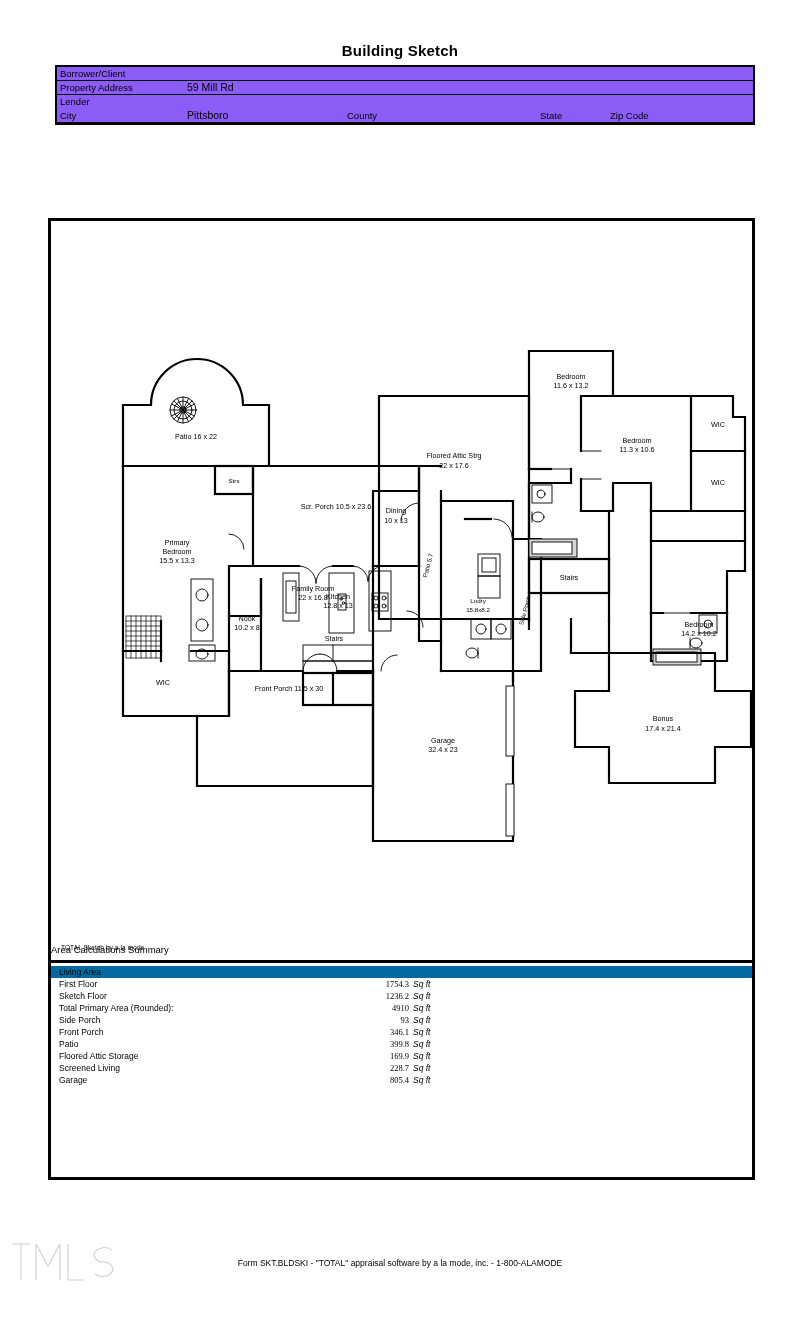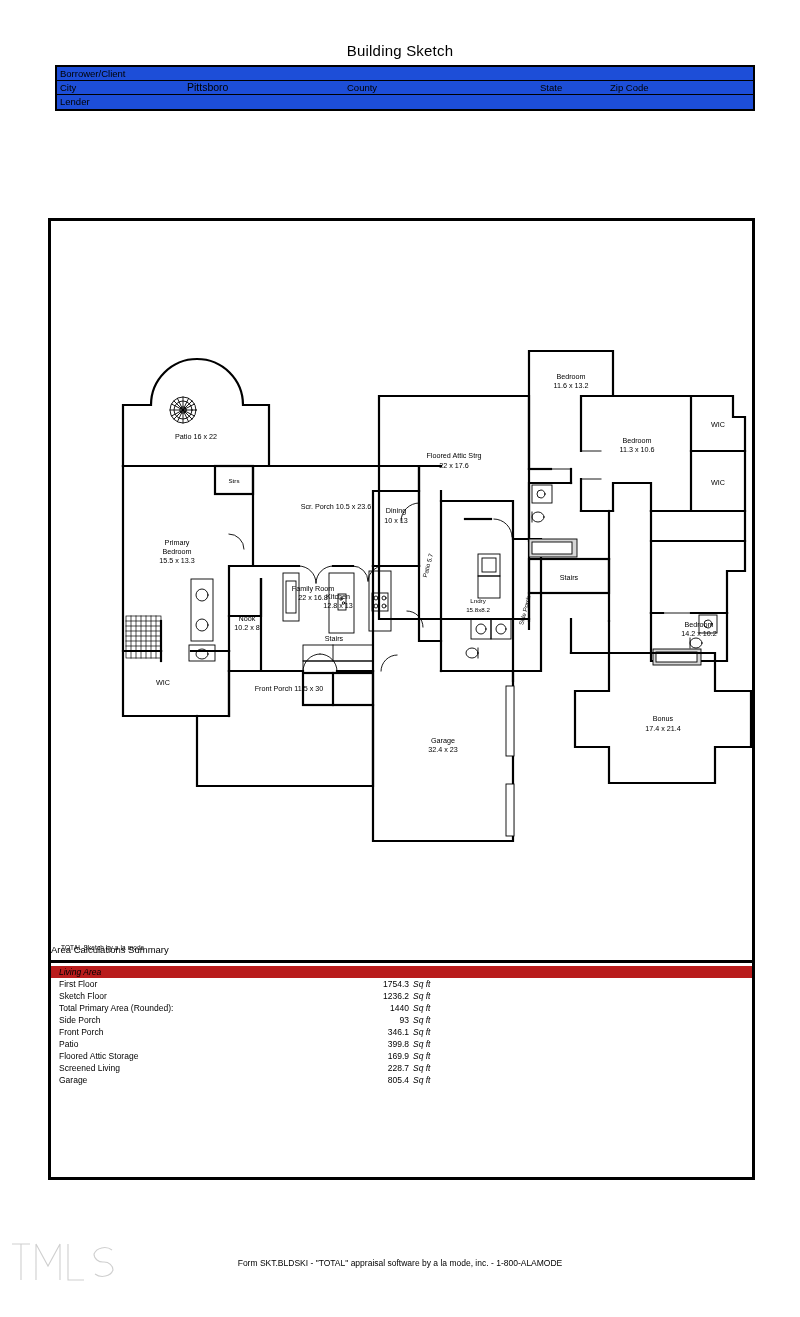--- a/index.html
+++ b/index.html
@@ -18,33 +18,33 @@
   }
 
   
   #page-title {
     position: absolute;
     top: 42px;
     left: 0;
     width: 800px;
     text-align: center;
     font-size: 15px;
-    font-weight: normal;
+    font-weight: bold;
     letter-spacing: 0.2px;
   }
 
   
   #header-table {
     position: absolute;
     left: 55px;
     top: 65px;
     width: 700px;
     border: 2px solid #000;
     box-sizing: border-box;
-    background: #1d4ed8;
+    background: #8b5cf6;
   }
   .hdr-row {
     display: block;
     position: relative;
     height: 14px;
     border-bottom: 1px solid #000;
     box-sizing: border-box;
   }
   .hdr-row.last { border-bottom: none; }
   .hdr-label {
@@ -114,24 +114,23 @@
     text-align: left;
     font-size: 9.5px;
   }
   #calc-body {
     position: absolute;
     left: 0px;
     top: 745px;
     width: 701px;
   }
   .calc-section {
-    background: #b91c1c;
+    background: #0369a1;
     height: 12px;
     position: relative;
-    font-style: italic;
   }
   .calc-section span {
     position: absolute;
     left: 8px;
     top: 0px;
     font-size: 8.5px;
     line-height: 12px;
   }
   .calc-line {
     position: relative;
@@ -147,20 +146,21 @@
   }
   .calc-val {
     position: absolute;
     left: 300px;
     top: 0;
     width: 58px;
     text-align: right;
     font-size: 8.5px;
     line-height: 12px;
     white-space: nowrap;
+    font-family: Liberation Serif, serif;
   }
   .calc-unit {
     position: absolute;
     left: 362px;
     top: 0;
     font-size: 8.5px;
     line-height: 12px;
     white-space: nowrap;
     font-style: italic;
   }
@@ -187,36 +187,40 @@
   .rm-sm { font-family: "Liberation Sans", sans-serif; font-size: 6.2px; fill:#000; text-anchor: middle; }
 </style>
 </head>
 <body>
 
 <div id="page-title">Building Sketch</div>
 
 <div id="header-table">
   <div class="hdr-row">
     <span class="hdr-label">Borrower/Client</span>
+    <span class="hdr-value" style="left:130px;"></span>
+  </div>
+  <div class="hdr-row">
+    <span class="hdr-label">Property Address</span>
+    <span class="hdr-value" style="left:130px;">59 Mill Rd</span>
+  </div>
+  <div class="hdr-row last">
+    <span class="hdr-label">Lender</span>
     <span class="hdr-value" style="left:130px;"></span>
   </div>
   <div class="hdr-row">
     <span class="hdr-label">City</span>
     <span class="hdr-value" style="left:130px;">Pittsboro</span>
     <span class="hdr-sublabel" style="left:290px;">County</span>
     <span class="hdr-value" style="left:340px;"></span>
     <span class="hdr-sublabel" style="left:483px;">State</span>
     <span class="hdr-value" style="left:520px;"></span>
     <span class="hdr-sublabel" style="left:553px;">Zip Code</span>
     <span class="hdr-value" style="left:605px;"></span>
   </div>
-  <div class="hdr-row last">
-    <span class="hdr-label">Lender</span>
-    <span class="hdr-value" style="left:130px;"></span>
-  </div>
 </div>
 
 <div id="sketch-frame">
 
   <svg id="floorplan-svg" width="701" height="720" viewBox="0 0 701 720">
     <g fill="none" stroke="#000" stroke-width="2.2" stroke-linejoin="miter" stroke-linecap="square">
 
       <g>
         <path d="M72 245 L72 184 L100 184
                  A 46 46 0 0 1 192 184
@@ -557,21 +561,21 @@
       <span class="calc-val">1754.3</span>
       <span class="calc-unit">Sq ft</span>
     </div>
     <div class="calc-line">
       <span class="calc-name">Sketch Floor</span>
       <span class="calc-val">1236.2</span>
       <span class="calc-unit">Sq ft</span>
     </div>
     <div class="calc-line">
       <span class="calc-name">Total Primary Area (Rounded):</span>
-      <span class="calc-val">1440</span>
+      <span class="calc-val">4910</span>
       <span class="calc-unit">Sq ft</span>
     </div>
 
     <div class="calc-line">
       <span class="calc-name">Side Porch</span>
       <span class="calc-val">93</span>
       <span class="calc-unit">Sq ft</span>
     </div>
     <div class="calc-line">
       <span class="calc-name">Front Porch</span>

